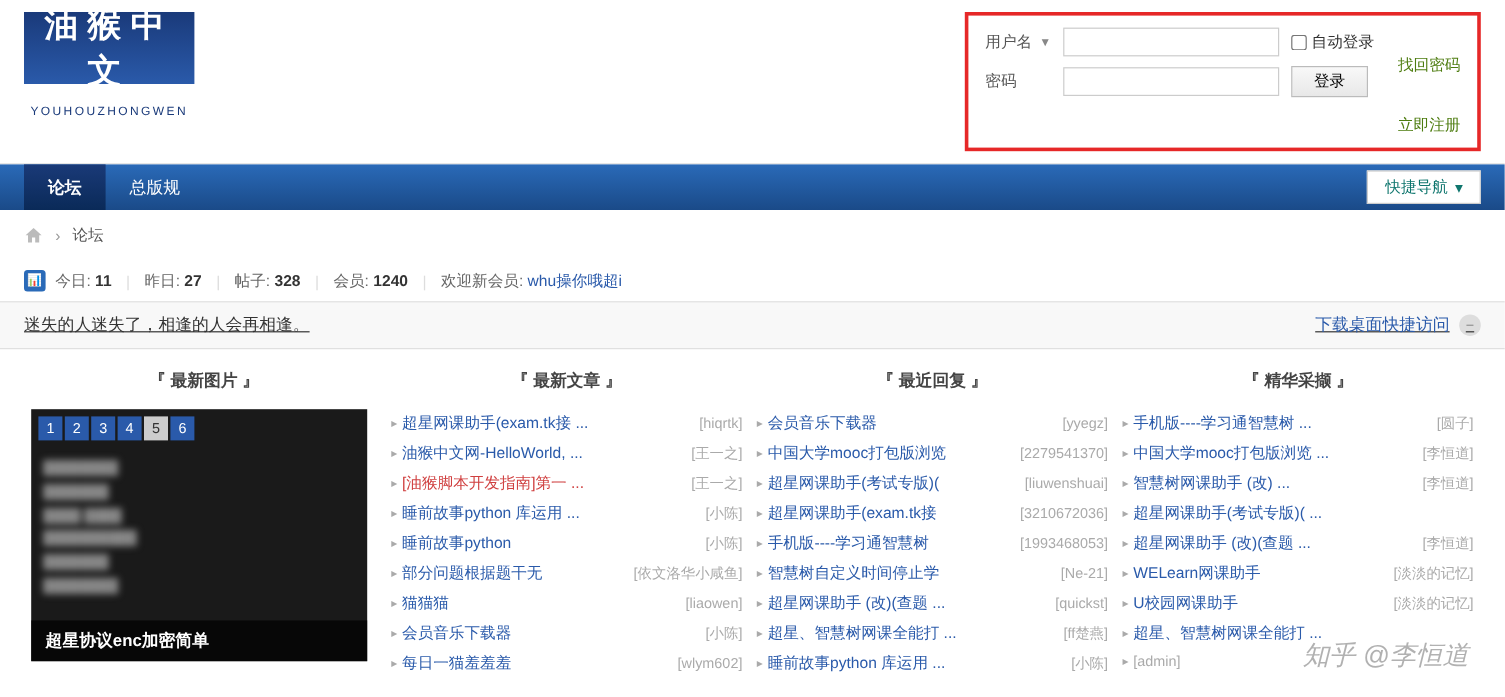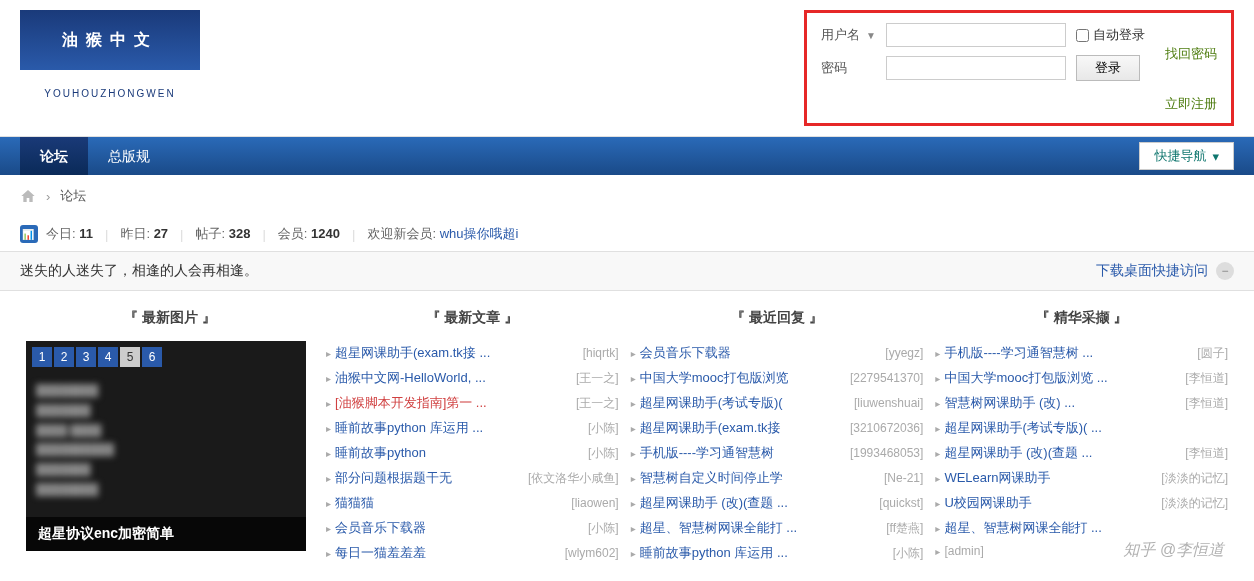--- a/index.html
+++ b/index.html
@@ -1,59 +1,59 @@
 <!DOCTYPE html>
 <html><head>
 <meta charset="utf-8">
 <style>
 * { margin: 0; padding: 0; box-sizing: border-box; }
 body { font-family: "Microsoft YaHei", Arial, sans-serif; font-size: 13px; color: #333; background: #fff; }
 .header { display: flex; justify-content: space-between; align-items: flex-start; padding: 10px 20px; border-bottom: 1px solid #e0e0e0; }
 .logo-box { display: flex; flex-direction: column; align-items: center; }
-.logo-img { width: 180px; height: 60px; background: linear-gradient(180deg,#1a3a7a,#2a5aaa); display: flex; align-items: center; justify-content: center; color: #fff; font-size: 16px; font-weight: bold; letter-spacing: 8px; text-align: center; }
+.logo-img { width: 142px; height: 60px; background: linear-gradient(180deg,#1a3a7a,#2a5aaa); display: flex; align-items: center; justify-content: center; color: #fff; font-size: 28px; font-weight: bold; letter-spacing: 8px; text-align: center; }
 .logo-sub { font-size: 10px; letter-spacing: 2px; color: #1a3a7a; margin-top: 18px; }
 .login-area { border: 3px solid #e62828; padding: 10px 14px; display: flex; gap: 20px; align-items: flex-start; }
 .login-form { display: grid; grid-template-columns: auto auto auto; gap: 8px 10px; align-items: center; }
 .login-form label { font-size: 13px; color: #555; display: flex; align-items: center; gap: 4px; }
 .login-form input[type=text], .login-form input[type=password] { width: 180px; height: 24px; border: 1px solid #ccc; padding: 2px 4px; background: #fff; }
 .auto-login { display: flex; align-items: center; gap: 4px; font-size: 13px; }
 .login-btn { width: 64px; height: 26px; background: linear-gradient(#f8f8f8,#e8e8e8); border: 1px solid #bbb; cursor: pointer; font-size: 13px; }
 .login-links { display: flex; flex-direction: column; gap: 10px; font-size: 13px; }
 .login-links a { color: #4d7c0f; text-decoration: none; cursor: pointer; margin-top: 22px; }
 .navbar { background: linear-gradient(#2a6ab8,#1a4a88); display: flex; align-items: center; padding: 0 20px; height: 38px; position: relative; }
 .nav-item { color: #fff; padding: 0 20px; line-height: 38px; cursor: pointer; font-size: 14px; }
 .nav-item.active { background: linear-gradient(#1a3a78,#0a2a58); font-weight: bold; }
 .quick-nav { margin-left: auto; background: #fff; border: 1px solid #ccc; padding: 4px 14px; cursor: pointer; font-size: 13px; color: #0f766e; display: flex; align-items: center; gap: 6px; }
 .breadcrumb { display: flex; align-items: center; gap: 10px; padding: 12px 20px; color: #999; font-size: 13px; }
 .breadcrumb .home-icon { width: 16px; height: 16px; color: #bbb; }
 .stats-bar { display: flex; align-items: center; gap: 8px; padding: 8px 20px; font-size: 13px; color: #666; }
 .stats-icon { width: 18px; height: 18px; background: #2a6ab8; color: #fff; display: inline-flex; align-items: center; justify-content: center; border-radius: 3px; font-size: 10px; }
 .stats-bar b { color: #333; }
 .stats-bar .newuser { color: #2a5aaa; }
 .divider { color: #ddd; margin: 0 4px; }
-.quote-bar { display: flex; align-items: center; justify-content: space-between; padding: 10px 20px; background: #f8f8f8; border-top: 1px solid #e0e0e0; border-bottom: 1px solid #e0e0e0; font-size: 14px; }
+.quote-bar { display: flex; align-items: center; justify-content: space-between; padding: 10px 20px; background: #f8f8f8; border-top: 1px solid #e0e0e0; border-bottom: 1px solid #e0e0e0; font-size: 14px; text-decoration: underline; }
 .quote-bar .dl-link { color: #2a5aaa; cursor: pointer; display: flex; align-items: center; gap: 8px; }
 .collapse-icon { width: 18px; height: 18px; background: #ddd; border-radius: 50%; display: inline-flex; align-items: center; justify-content: center; color: #888; font-size: 12px; }
 .columns { display: flex; padding: 10px 20px; gap: 0; }
 .col { flex: 1; padding: 0 6px; }
 .col-header { text-align: center; font-size: 14px; color: #444; padding: 8px 0 14px; font-weight: bold; }
 .img-col { flex: 0 0 300px; }
 .img-preview { width: 280px; height: 210px; background: #1a1a1a; position: relative; }
 .img-pages { position: absolute; top: 6px; left: 6px; display: flex; gap: 2px; }
 .img-page { width: 20px; height: 20px; background: #2a5aaa; color: #fff; display: flex; align-items: center; justify-content: center; font-size: 12px; cursor: pointer; }
 .img-page.active { background: #ccc; color: #333; }
 .img-caption { position: absolute; bottom: 0; left: 0; right: 0; background: rgba(0,0,0,0.7); color: #fff; padding: 8px 12px; font-size: 14px; font-weight: bold; }
 .blur-text { filter: blur(3px); color: #888; font-size: 11px; padding: 40px 10px 10px; line-height: 1.8; }
 .list-row { display: flex; align-items: center; padding: 3px 0; font-size: 13px; border-bottom: 1px dotted transparent; }
 .list-arrow { color: #aaa; margin-right: 4px; font-size: 10px; }
 .list-title { flex: 1; color: #2a5aaa; cursor: pointer; white-space: nowrap; overflow: hidden; text-overflow: ellipsis; }
 .list-title.hot { color: #d04040; }
 .list-author { color: #aaa; font-size: 12px; }
 .dropdown-caret { font-size: 10px; color: #888; margin-left: 2px; }
-.watermark { position: fixed; right: 30px; bottom: 20px; color: rgba(100,100,100,0.5); font-size: 16px; font-style: italic; pointer-events: none; }
+.watermark { position: fixed; right: 30px; bottom: 20px; color: rgba(100,100,100,0.5); font-size: 22px; font-style: italic; pointer-events: none; }
 </style>
 </head>
 <body>
 
 <div class="header">
   <div class="logo-box">
     <div class="logo-img">油猴中文</div>
     <div class="logo-sub">YOUHOUZHONGWEN</div>
   </div>
   <div class="login-area">

